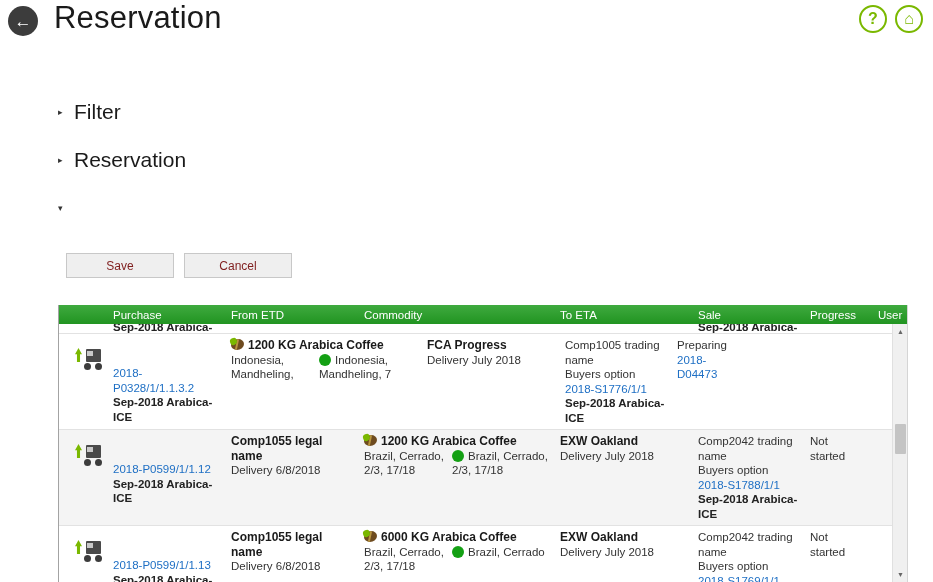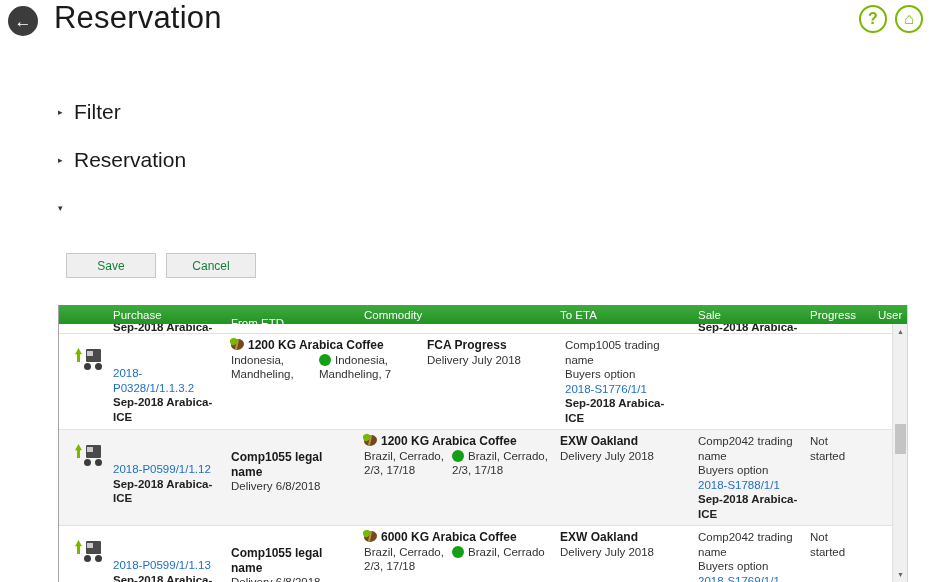--- a/index.html
+++ b/index.html
@@ -48,24 +48,24 @@
     display: inline-block; line-height: 1;
   }
   .acc-label { margin-left: 2px; }
 
   
   .btn-row {
     position: absolute; left: 66px; top: 253px;
     display: flex; gap: 10px;
   }
   .btn {
-    width: 90px; height: 25px;
+    width: 108px; height: 25px;
     background: #efefef;
     border: 1px solid #c8c8c8;
-    color: #15803d;
+    color: #7f1d1d;
     font-size: 12px;
     display: flex; align-items: center; justify-content: center;
   }
 
   
   .grid-wrap {
     position: absolute; left: 58px; top: 305px;
     width: 850px; height: 277px;
     border-left: 1px solid #a3a3a3;
     border-right: 1px solid #d5d5d5;
@@ -78,21 +78,21 @@
     background: #2f9e2f;
     background: linear-gradient(#3faa3f, #219421);
     color: #ffffff;
     font-size: 11.5px;
     align-items: center;
   }
   .grid-header .cell { padding-left: 6px; overflow: hidden; white-space: nowrap; }
 
   .c-icon  { width: 48px; flex: 0 0 48px; }
   .c-pur   { width: 118px; flex: 0 0 118px; }
-  .c-etd   { width: 133px; flex: 0 0 133px; margin-top: 16px; }
+  .c-etd   { width: 133px; flex: 0 0 133px; }
   .c-com   { width: 196px; flex: 0 0 196px; }
   .c-eta   { width: 138px; flex: 0 0 138px; }
   .c-sale  { width: 112px; flex: 0 0 112px; }
   .c-prog  { width: 68px;  flex: 0 0 68px; }
   .c-user  { width: 35px;  flex: 0 0 35px; }
 
   .grid-body { position: relative; height: 258px; overflow: hidden; }
 
   .row {
     display: flex;
@@ -267,20 +267,24 @@
         <div class="cell c-eta">
           <div class="strong-dark">FCA Progress</div>
           <div>Delivery July 2018</div>
         </div>
         <div class="cell c-sale">
           <div>Comp1005 trading name</div>
           <div>Buyers option</div>
           <div class="lnk">2018-S1776/1/1</div>
           <div class="bold">Sep-2018 Arabica-ICE</div>
         </div>
+        <div class="cell c-prog">
+          <div>Preparing</div>
+          <div class="lnk">2018-D04473</div>
+        </div>
         <div class="cell c-user"></div>
       </div>
 
       <div class="row alt" style="min-height:61px;">
         <div class="cell c-icon">
           <div class="truck">
             <div class="gbar"></div>
               <div class="cab"></div>
             <div class="wheels">
                 <div class="wheel w1"></div>

